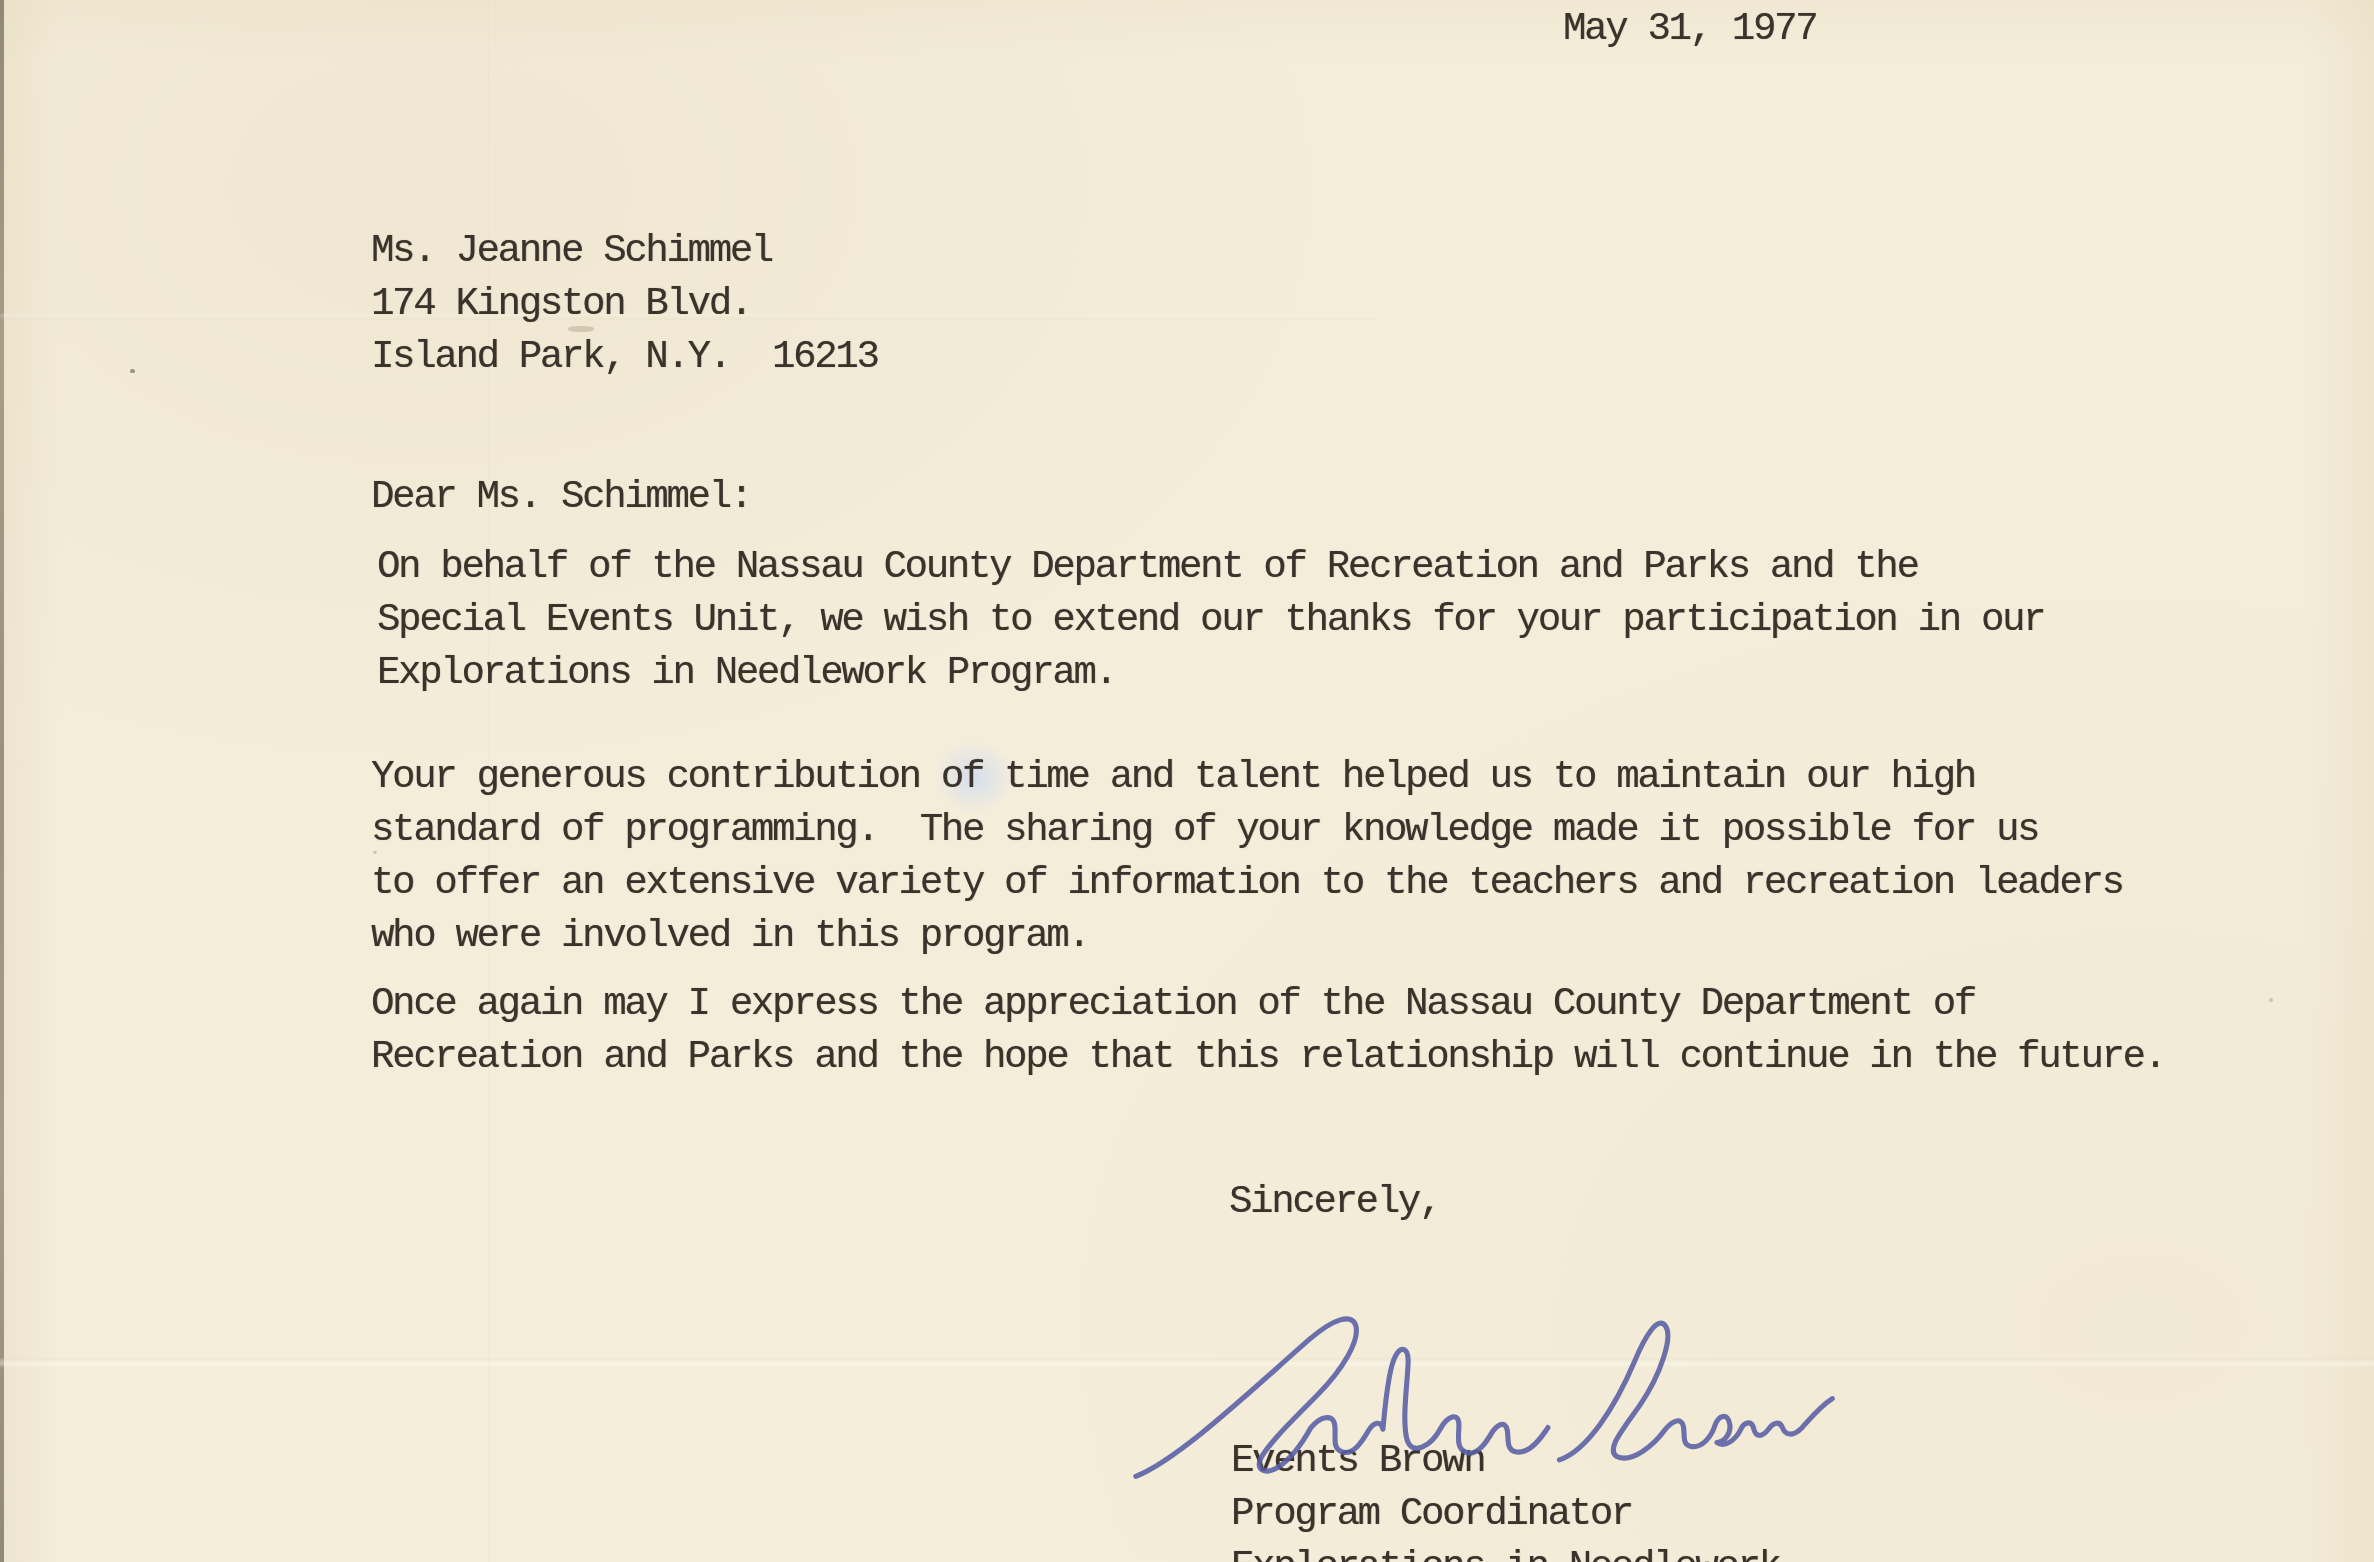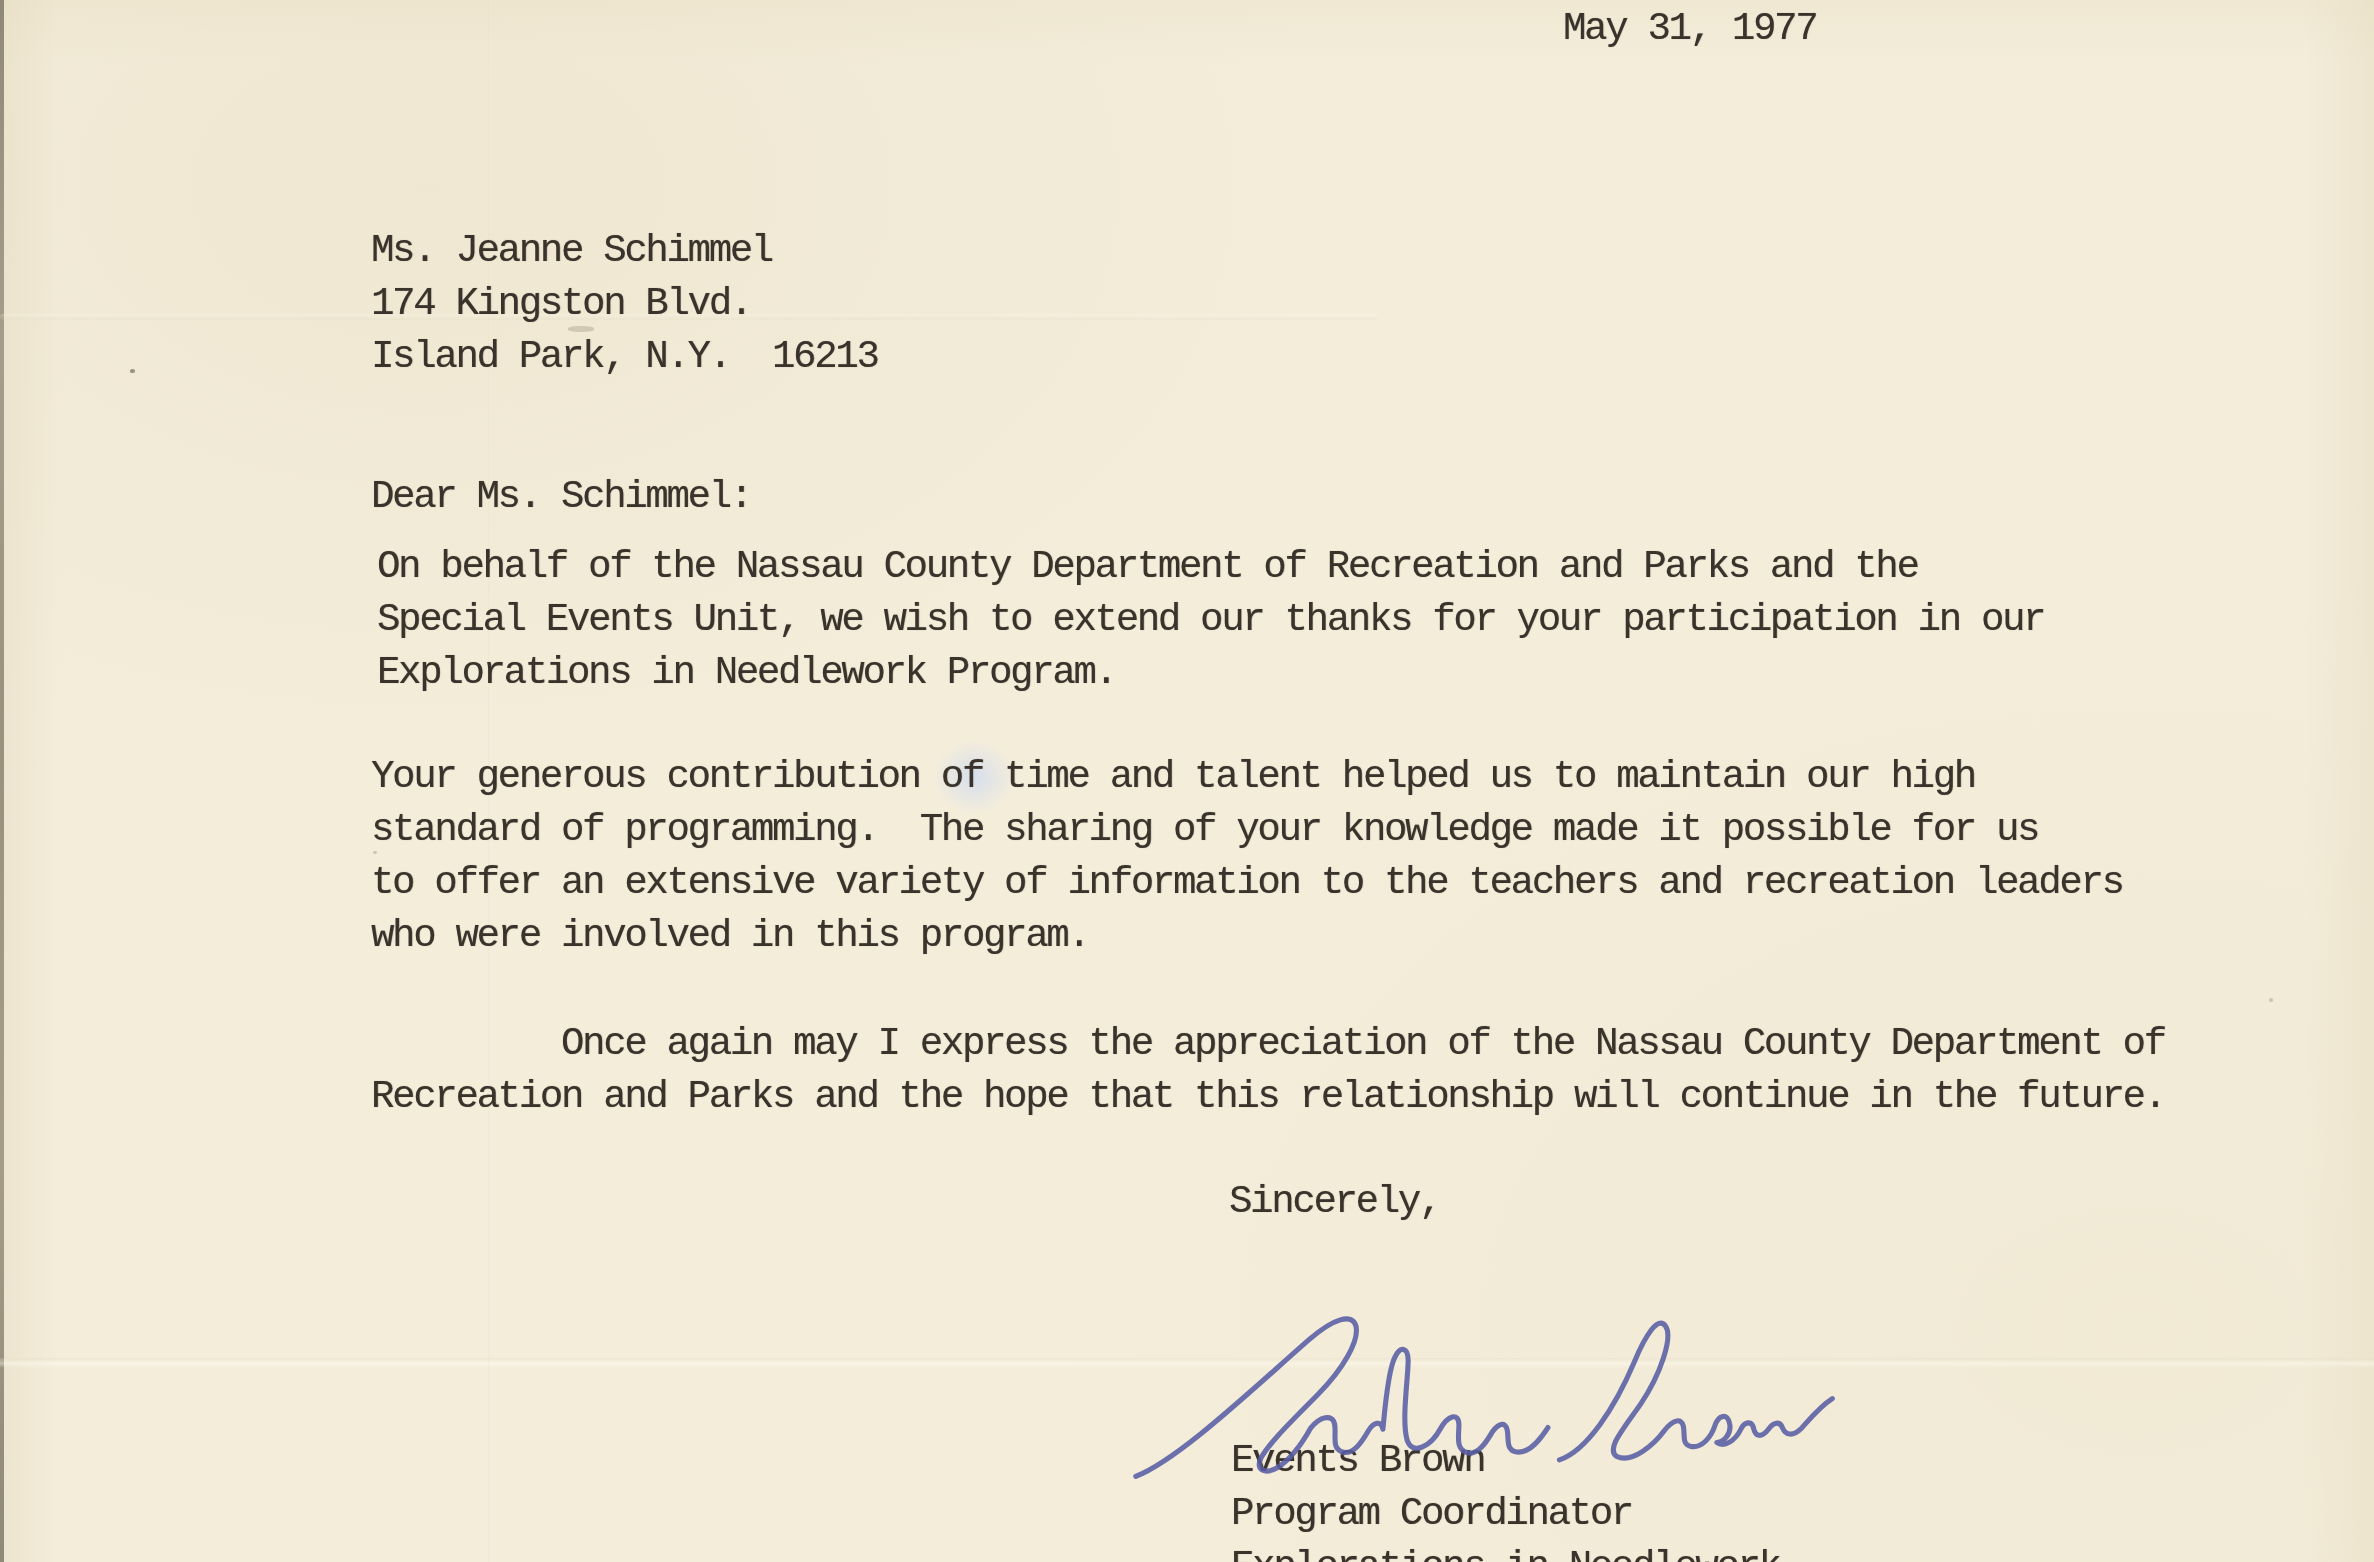--- a/index.html
+++ b/index.html
@@ -61,21 +61,21 @@
     letter-spacing:-2.3px;
     white-space:pre-wrap;
     text-shadow:0.4px 0.4px 0.8px rgba(58,51,43,.55);
     z-index:2;
   }
   .date-line{left:1563px;top:2.8px;}
   .address-block{left:371px;top:225px;}
   .salutation-line{left:371px;top:439px;margin-top:32px;}
   .para-1{left:371px;top:541px;margin-left:6px;}
   .para-2{left:371px;top:751px;}
-  .para-3{left:371px;top:1018px;text-align:right;}
+  .para-3{left:371px;top:978px;}
   .closing-line{left:1229px;top:1176px;}
   .signer-block{left:1231px;top:1435px;}
 
   .signature-wrap{
     position:absolute;left:1104px;top:1280px;width:733px;height:204px;
     z-index:3;transform:rotate(-0.6deg);
   }
   .signature-wrap svg{display:block;width:100%;height:100%;}
   .sig-stroke{
     fill:none;

